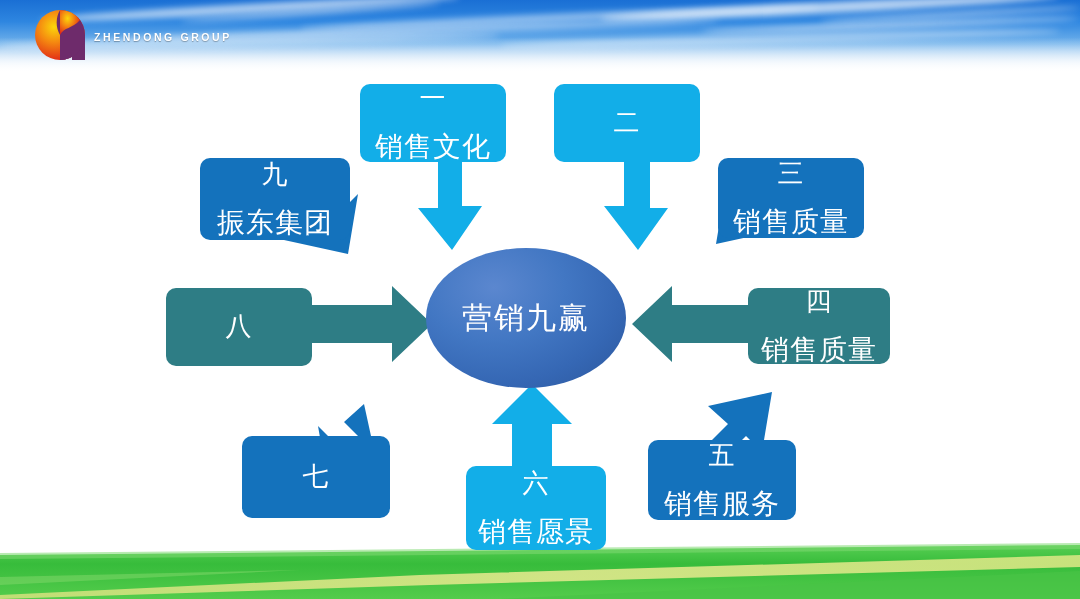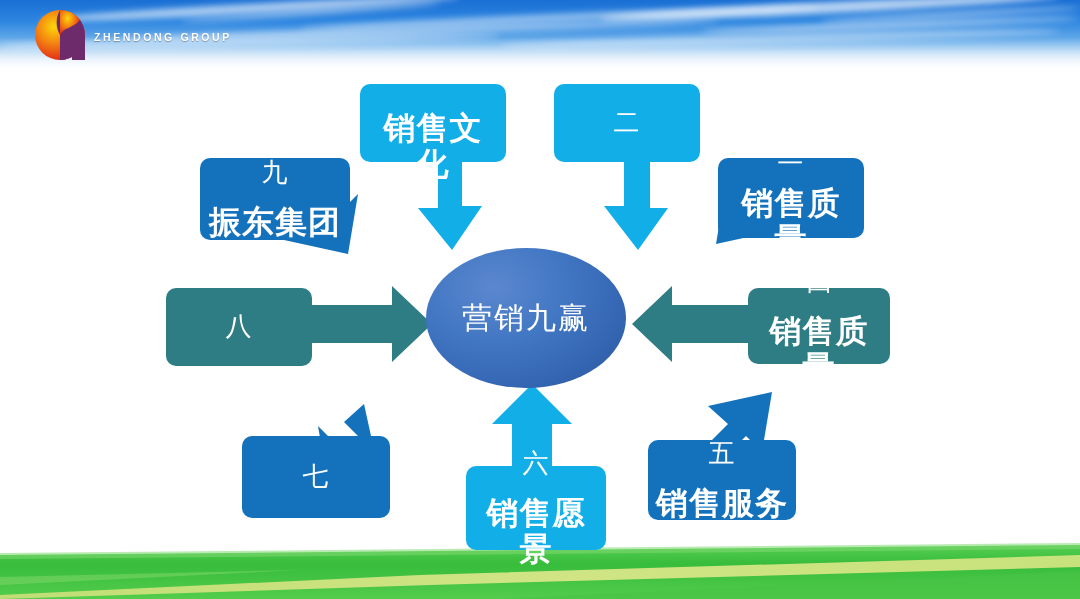--- a/index.html
+++ b/index.html
@@ -110,22 +110,22 @@
     line-height: 1.12;
     box-sizing: border-box;
     padding: 6px 8px;
   }
   .node .num {
     font-size: 26px;
     font-weight: normal;
     letter-spacing: 1px;
   }
   .node .lbl {
-    font-size: 32px;
-    font-weight: bold;
+    font-size: 28px;
+    font-weight: normal;
     letter-spacing: 1px;
     margin-top: 18px;
   }
 
   
   .center-node {
     position: absolute;
     left: 426px; top: 248px;
     width: 200px; height: 140px;
     border-radius: 50%;

